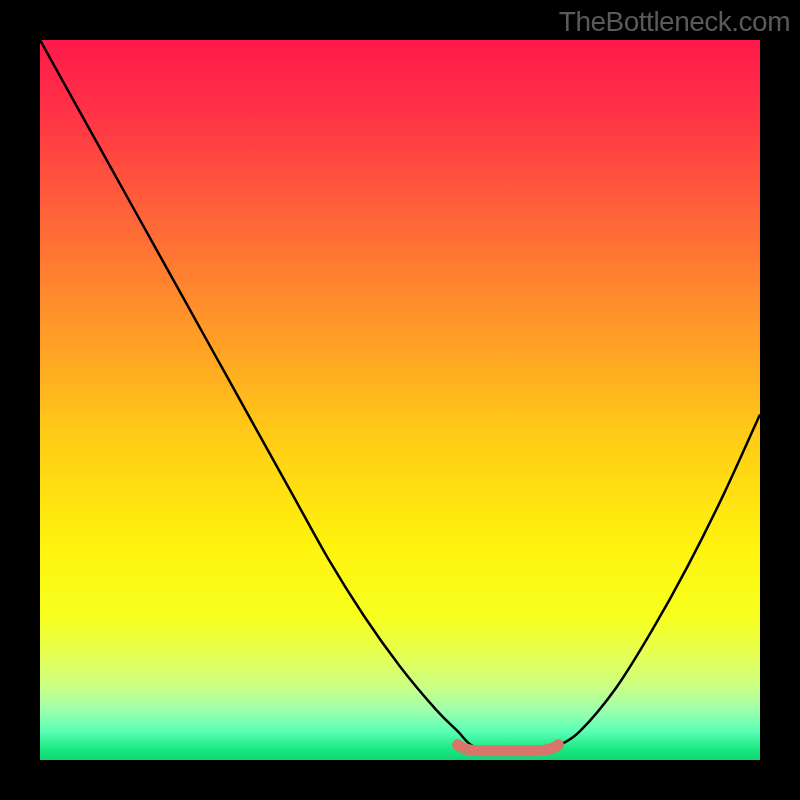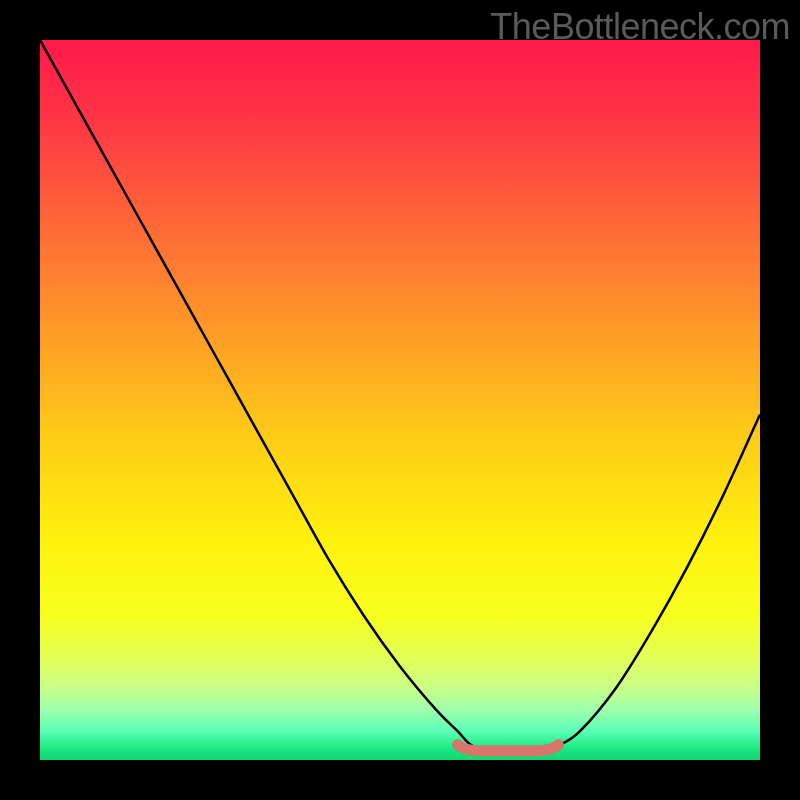--- a/index.html
+++ b/index.html
@@ -9,21 +9,21 @@
     background: #000;
     position: relative;
     font-family: Arial, sans-serif;
     overflow: hidden;
   }
   .watermark {
     position: absolute;
     top: 6px;
     right: 10px;
     color: #5a5a5a;
-    font-size: 36px;
+    font-size: 28px;
     font-weight: 400;
     z-index: 10;
     letter-spacing: -0.5px;
   }
   .plot-area {
     position: absolute;
     left: 40px;
     top: 40px;
     width: 720px;
     height: 720px;

